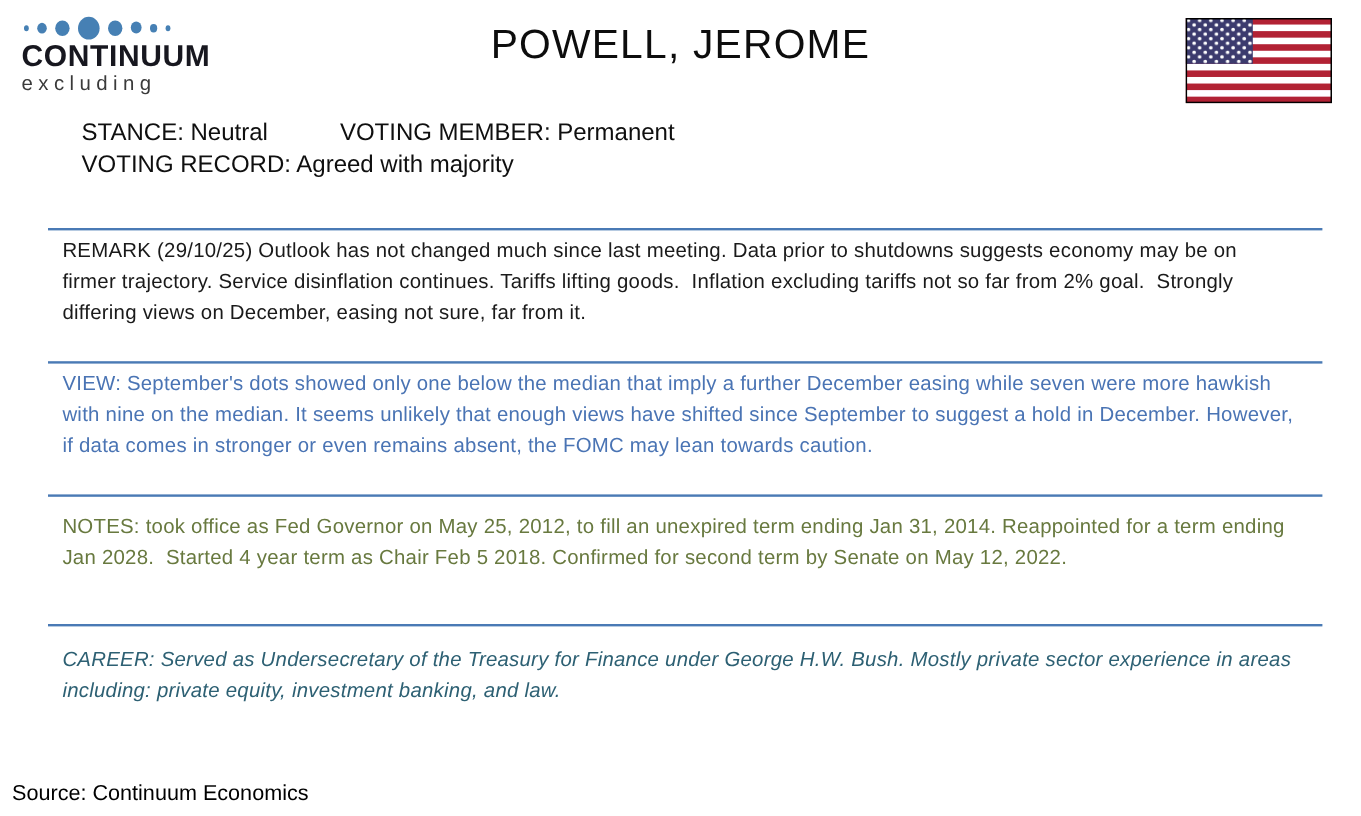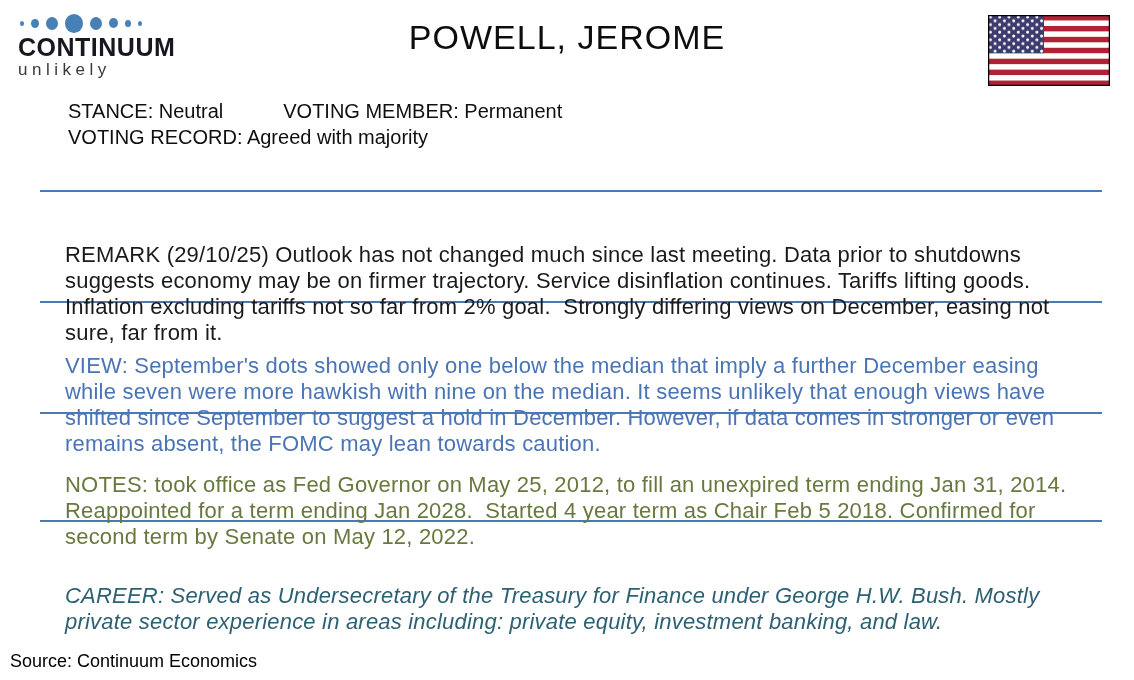--- a/index.html
+++ b/index.html
@@ -50,24 +50,23 @@
     position: absolute; left: 40px; right: 32px; height: 0;
     border-top: 2px solid #4a7ab5;
   }
   .hr1 { top: 190px; }
   .hr2 { top: 301px; }
   .hr3 { top: 412px; }
   .hr4 { top: 520px; }
 
   
   .section {
-    position: absolute; left: 65px; width: 1028px;
-    font-size: 22px; line-height: 26px; letter-spacing: 0.2px;
+    position: absolute; left: 52px; width: 1028px;
+    font-size: 17px; line-height: 26px; letter-spacing: 0.2px;
     white-space: pre-wrap;
-    margin-top: 46px;
   }
   .sec-remark { top: 196px; }
   .sec-view   { top: 307px; }
   .sec-notes  { top: 426px; }
   .sec-career { top: 537px; font-style: italic; }
 
   
   .source {
     position: absolute; left: 10px; top: 651px;
     font-size: 18px; color: #000;
@@ -81,21 +80,21 @@
     <span class="dot d1"></span>
     <span class="dot d2"></span>
     <span class="dot d3"></span>
     <span class="dot d4"></span>
     <span class="dot d5"></span>
     <span class="dot d6"></span>
     <span class="dot d7"></span>
     <span class="dot d8"></span>
   </div>
   <div class="brand-name">CONTINUUM</div>
-  <div class="brand-tag">unlikely</div>
+  <div class="brand-tag">excluding</div>
 </div>
 
 <div class="title">POWELL, JEROME</div>
 
 <svg class="flag" viewBox="0 0 122 71" xmlns="http://www.w3.org/2000/svg">
   <defs>
     <pattern id="stars" width="9.3" height="7.6" patternUnits="userSpaceOnUse">
       <circle cx="2.4" cy="2" r="1.5" fill="#ffffff"></circle>
       <circle cx="7.1" cy="5.8" r="1.5" fill="#ffffff"></circle>
     </pattern>

